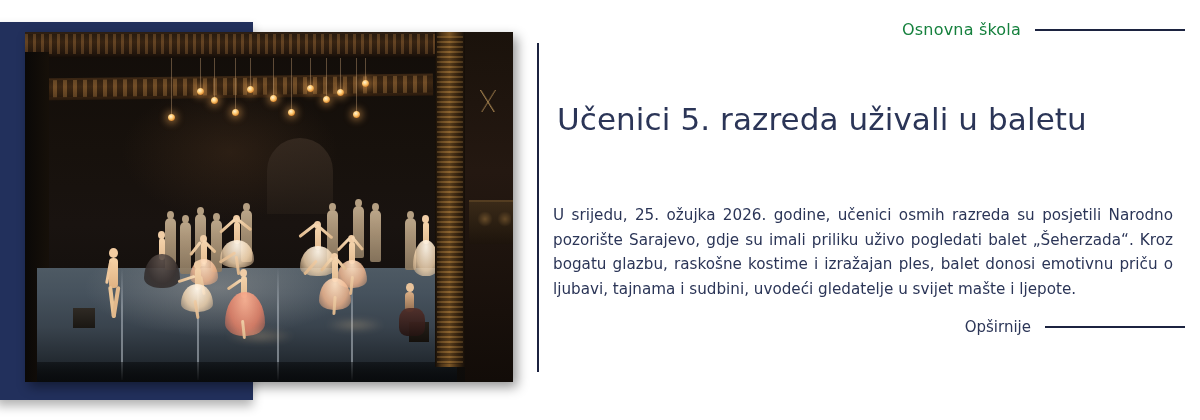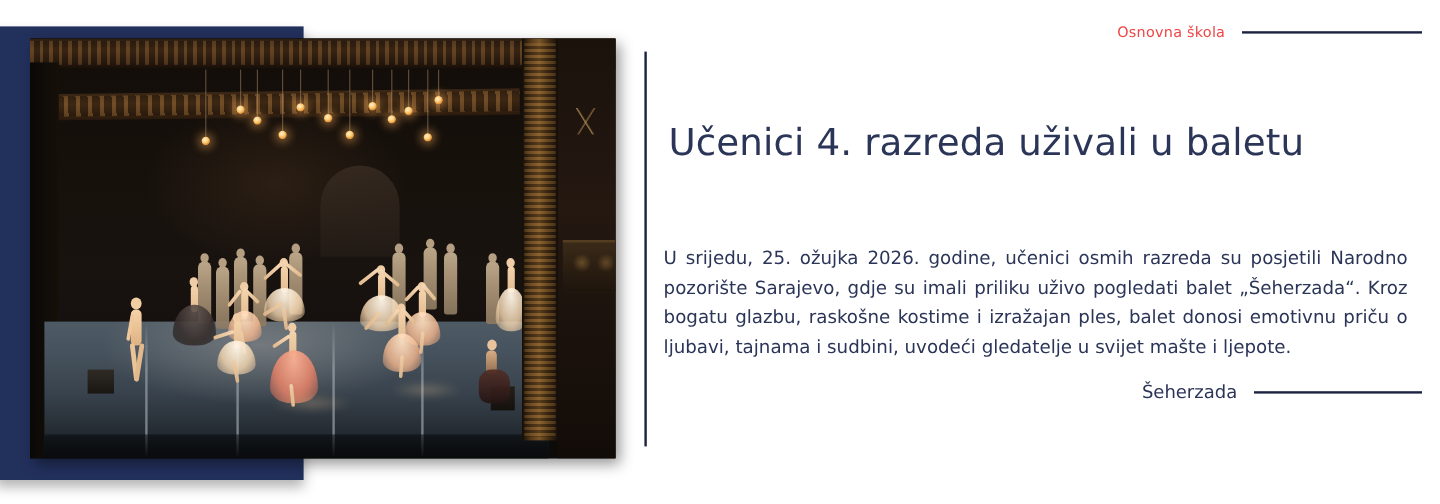--- a/index.html
+++ b/index.html
@@ -241,23 +241,23 @@
   }
 
   #kicker-row {
     position: absolute;
     right: 15px; top: 20px;
     display: flex;
     align-items: center;
     gap: 14px;
   }
   #kicker-text {
-    font-size: 12px;
+    font-size: 16px;
     letter-spacing: .2px;
-    color: #ef4444;
+    color: #15803d;
     white-space: nowrap;
   }
   #kicker-rule {
     width: 150px; height: 2px;
     background: #1c2340;
   }
 
   #headline {
     position: absolute;
     left: 16px; top: 78px;
@@ -480,22 +480,22 @@
 <div id="divider"></div>
 
 <div id="content">
 
   <div id="kicker-row">
     <span id="kicker-text">Osnovna škola</span>
     <span id="kicker-rule"></span>
   </div>
 
   <h1 id="headline">
-    <span class="l1">Učenici 4. razreda uživali u baletu</span>
+    <span class="l1">Učenici 5. razreda uživali u baletu</span>
   </h1>
 
   <p id="body-text">U srijedu, 25. ožujka 2026. godine, učenici osmih razreda su posjetili Narodno pozorište Sarajevo, gdje su imali priliku uživo pogledati balet „Šeherzada“. Kroz bogatu glazbu, raskošne kostime i izražajan ples, balet donosi emotivnu priču o ljubavi, tajnama i sudbini, uvodeći gledatelje u svijet mašte i ljepote.</p>
 
   <div id="more-row">
-    <span id="more-text">Šeherzada</span>
+    <span id="more-text">Opširnije</span>
     <span id="more-rule"></span>
   </div>
 </div>
 
 </body></html>

